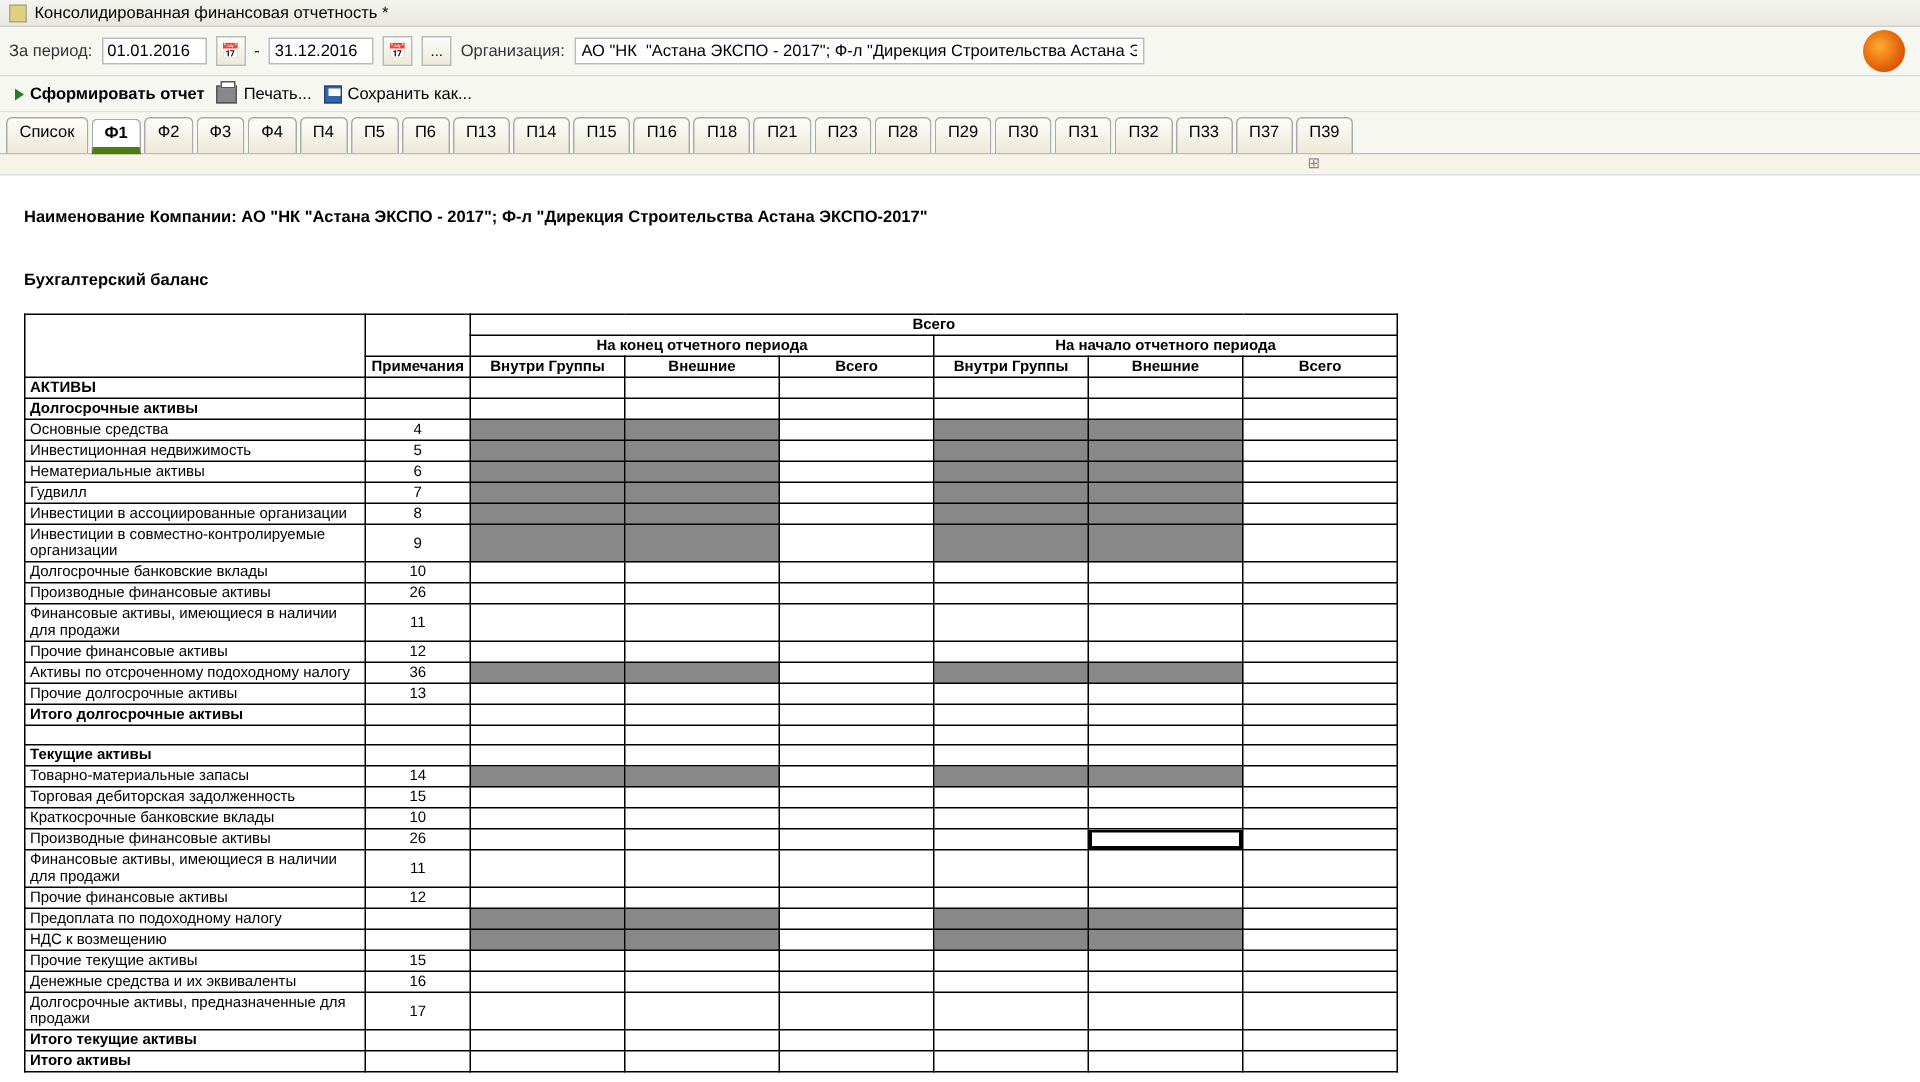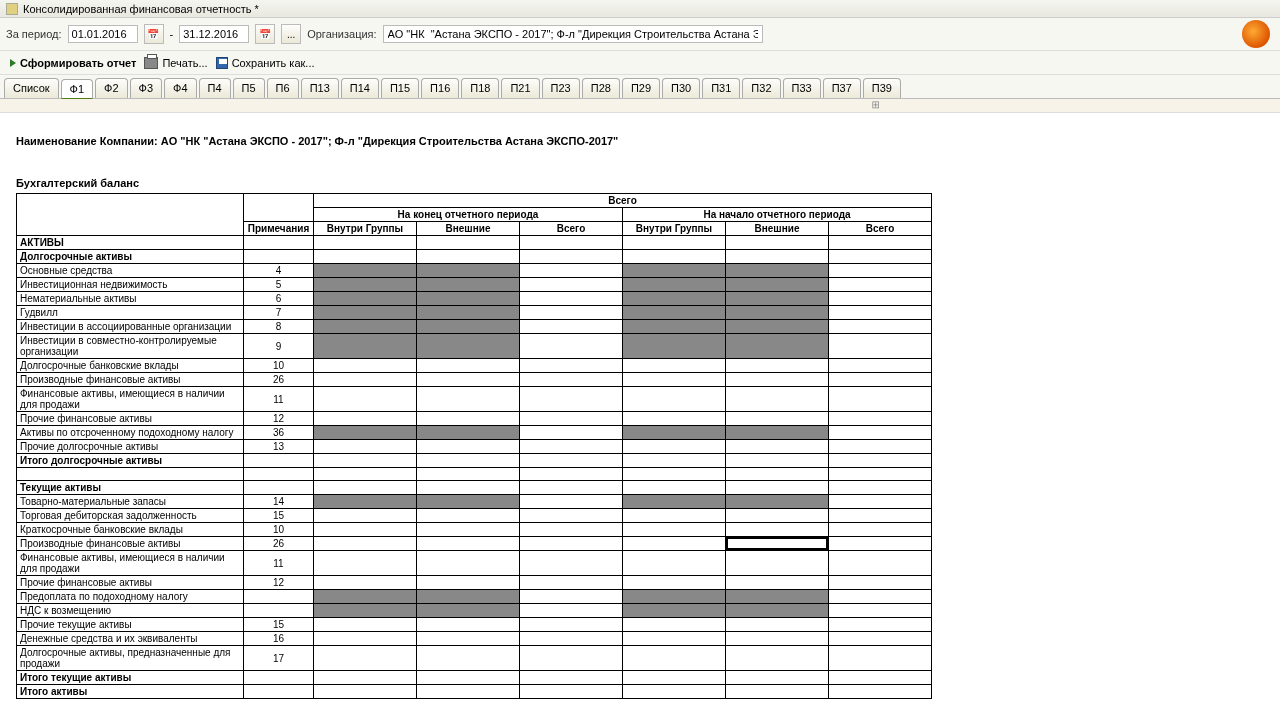--- a/index.html
+++ b/index.html
@@ -137,24 +137,24 @@
     border-bottom: none;
     border-radius: 4px 4px 0 0;
     background: linear-gradient(#fdfdfa, #ece9d8);
     padding: 3px 8px;
     cursor: pointer;
     min-width: 28px;
     text-align: center;
   }
   .tab.active {
     background: #fff;
-    border-bottom: 1px solid #4d7c0f;
+    border-bottom: 5px solid #4d7c0f;
     position: relative;
     top: 1px;
-    font-weight: normal;
+    font-weight: bold;
   }
   .expand-bar {
     height: 14px;
     background: #f7f3e9;
     border-bottom: 1px solid #ddd;
     text-align: right;
     padding-right: 400px;
     font-size: 10px;
     color: #888;
   }
@@ -162,21 +162,21 @@
     padding: 20px 10px 10px 16px;
   }
   .report-header-line {
     font-size: 11px;
     margin: 2px 0;
   }
   .report-title {
     font-weight: bold;
     font-size: 11px;
     margin-top: 30px;
-    margin-bottom: 4px;
+    margin-bottom: 16px;
   }
   table.balance {
     border-collapse: collapse;
     font-size: 10px;
   }
   table.balance td, table.balance th {
     border: 1px solid #000;
     padding: 1px 3px;
     vertical-align: middle;
     height: 13px;

